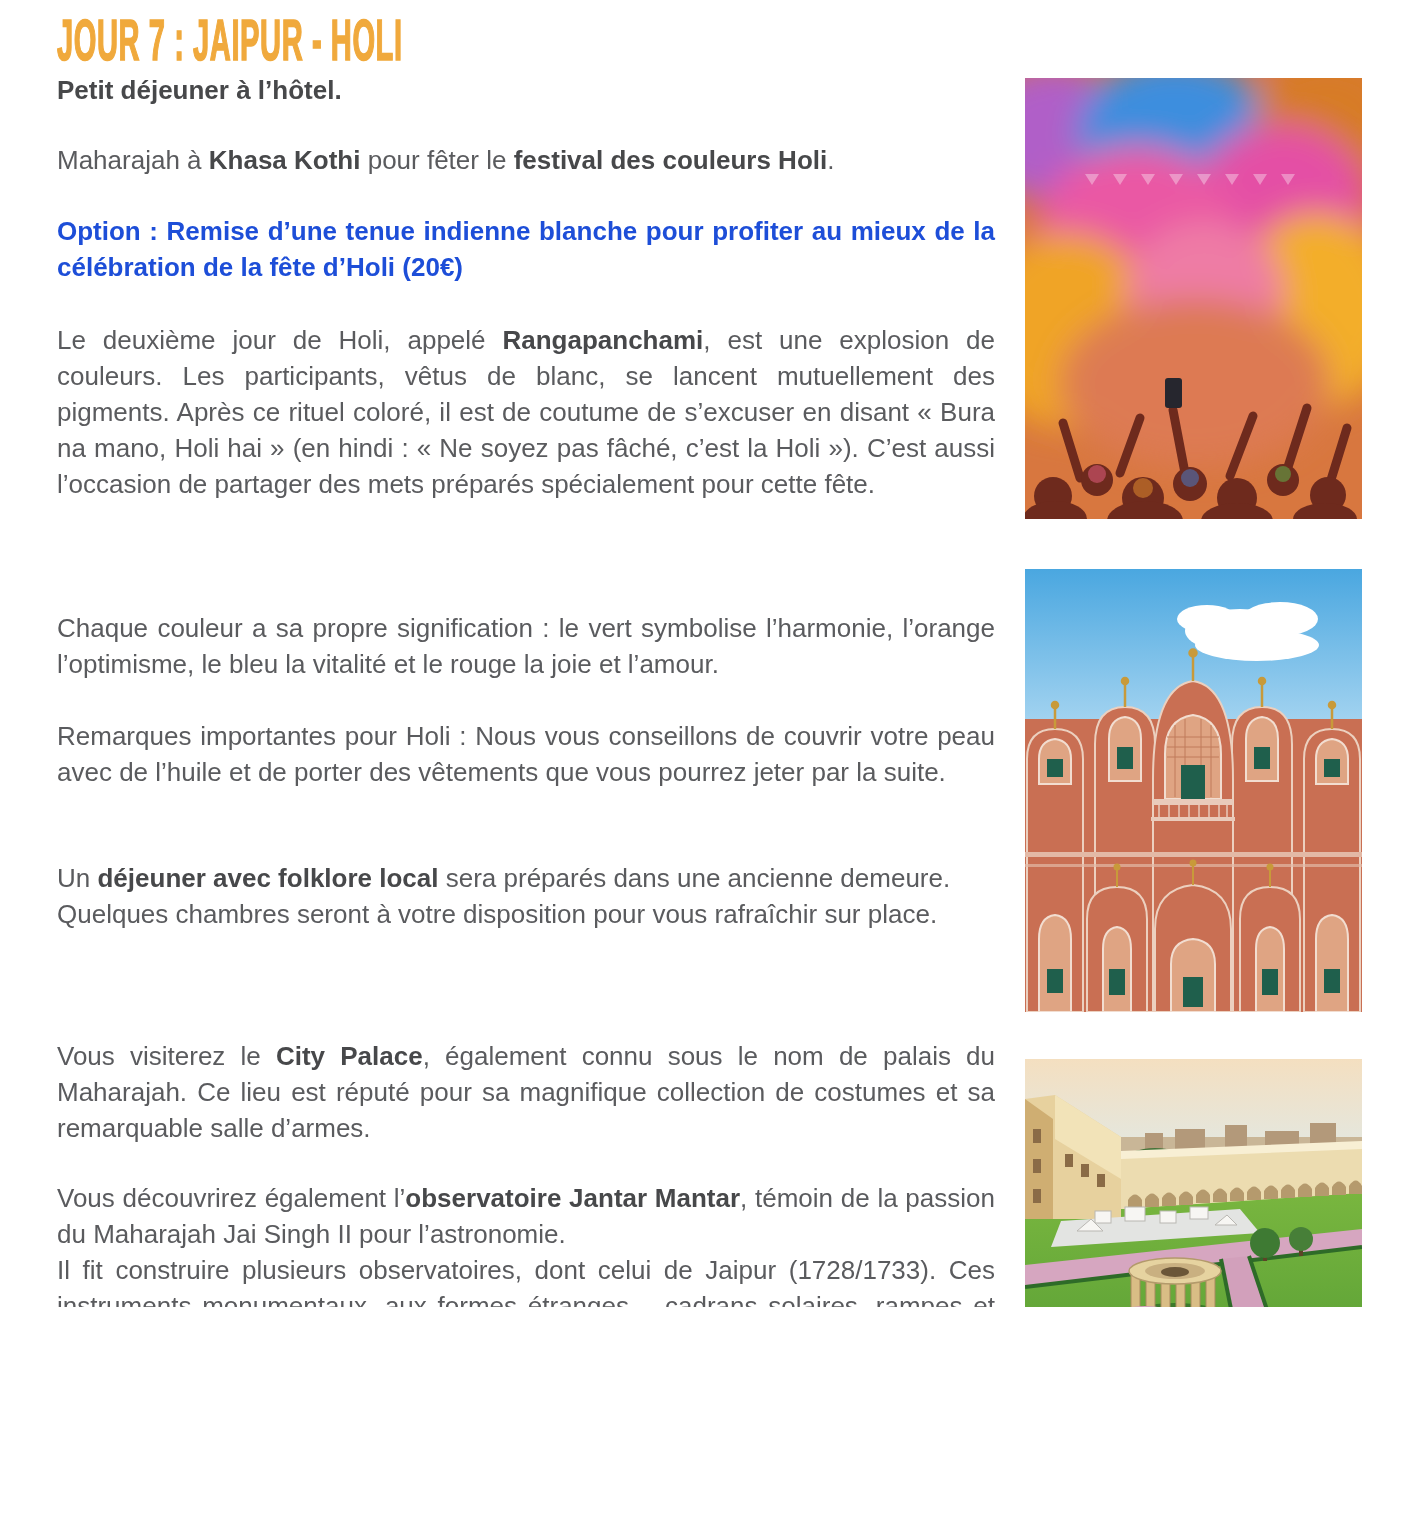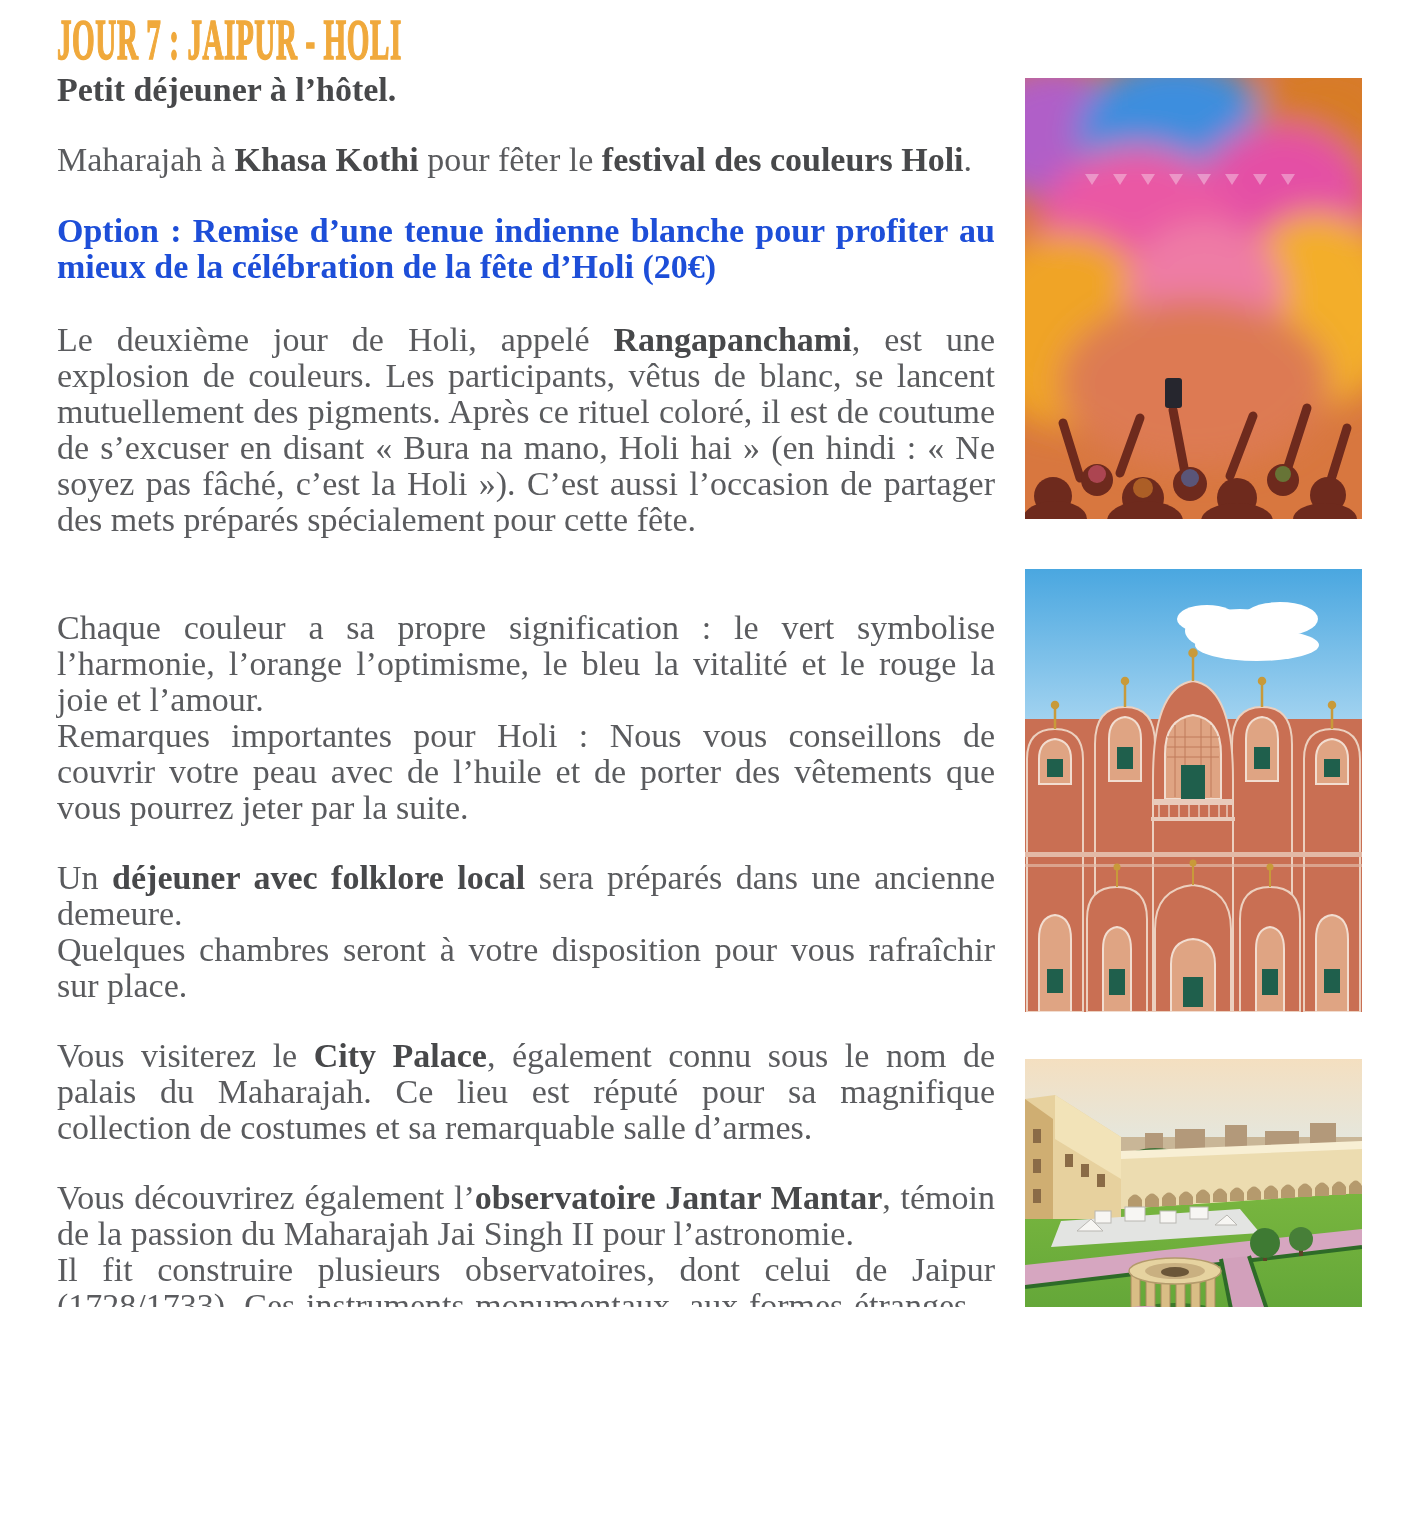--- a/index.html
+++ b/index.html
@@ -1,18 +1,18 @@
 <!DOCTYPE html>
 <html><head>
 <meta charset="utf-8">
 <style>
   html,body{margin:0;padding:0;background:#fff;}
   .page{position:relative;width:1414px;height:1307px;background:#ffffff;overflow:hidden;
-        font-family:Liberation Serif, serif;}
-  .tb{position:absolute;left:57px;width:938px;font-size:34px;line-height:36px;
+        font-family:Liberation Sans, sans-serif;}
+  .tb{position:absolute;left:57px;width:938px;font-size:26px;line-height:36px;
       color:#5a5b5e;text-align:justify;}
   .b{font-weight:bold;color:#47484a;}
   .orange{color:#1d4ed8;font-weight:bold;}
   .title{position:absolute;left:57px;top:14px;margin:0;line-height:48px;white-space:nowrap;}
   .title-inner{display:inline-block;font-size:52px;font-weight:bold;color:#f0a93c;
       letter-spacing:1px;-webkit-text-stroke:1.5px #f0a93c;
       transform:scale(0.56,1.1);transform-origin:0 0;}
   .photo{position:absolute;left:1025px;width:337px;margin:0;overflow:hidden;}
   .photo svg{display:block;width:100%;height:100%;}
 </style>

